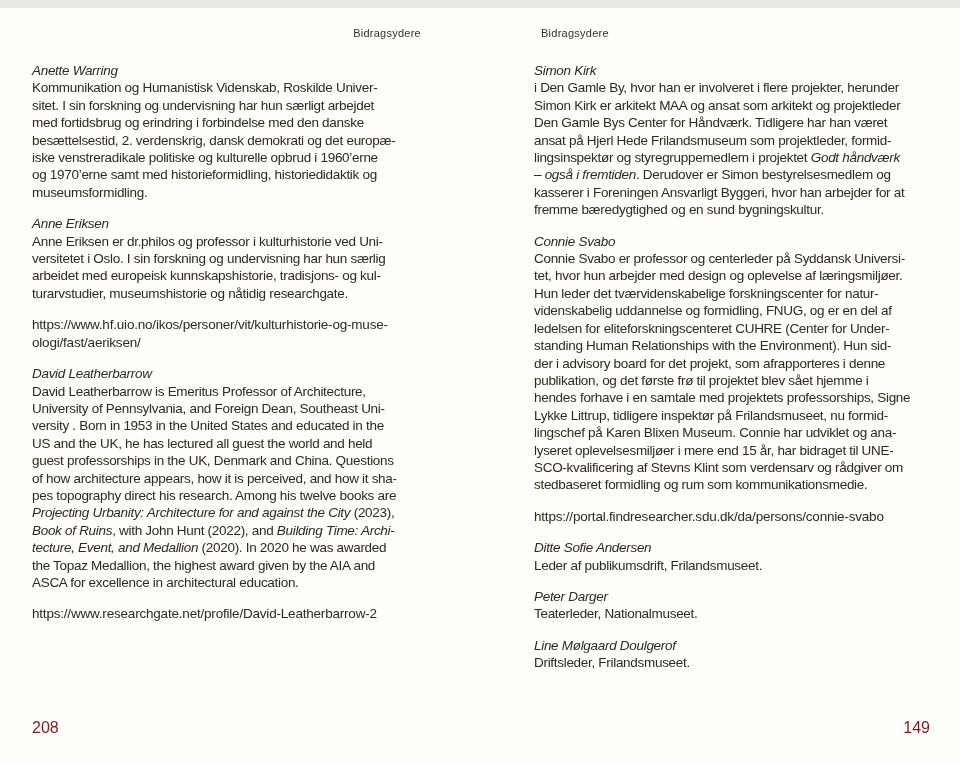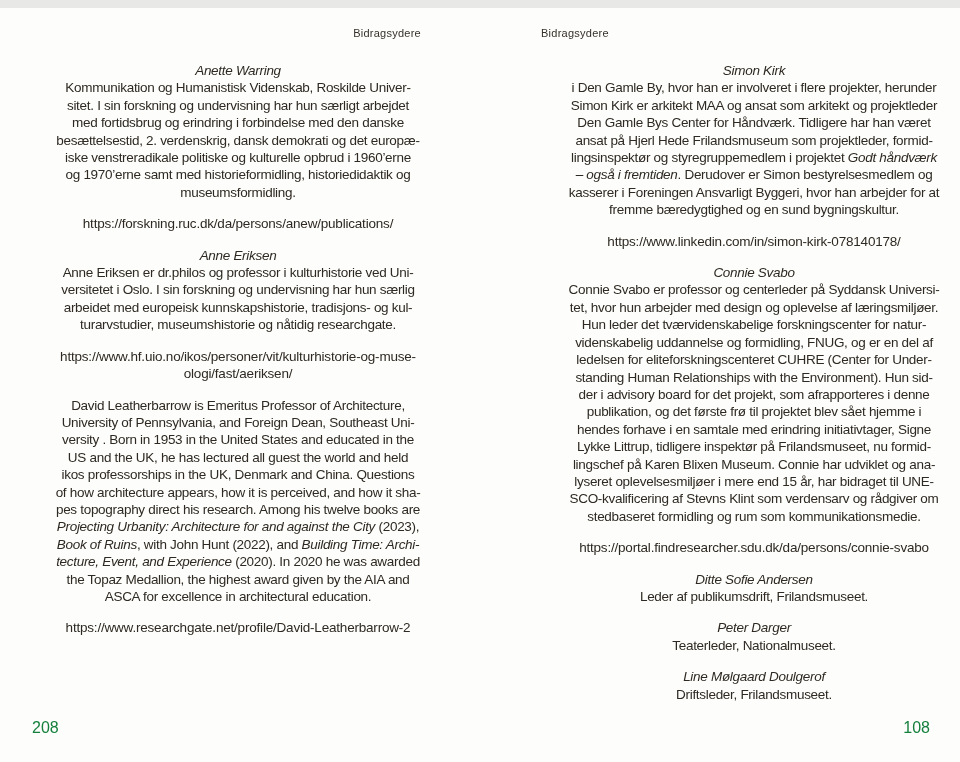--- a/index.html
+++ b/index.html
@@ -13,76 +13,73 @@
   .page.left{left:0;}
   .page.right{left:480px;}
   .running-header{
     position:absolute;top:19px;font-size:11px;letter-spacing:.25px;color:#36302a;
   }
   .page.left .running-header{right:59px;}
   .page.right .running-header{left:61px;}
   .column{
     position:absolute;top:54px;font-size:13.5px;line-height:17.4px;
     letter-spacing:-.3px;
-    text-align:center;
   }
   .page.left .column{left:32px;width:412px;}
-  .page.right .column{left:73px;width:402px;}
+  .page.right .column{left:54px;width:402px;}
   .section{margin-bottom:14px;}
   .line{white-space:nowrap;}
   .name{font-style:italic;}
   .url-block{margin-top:14px;}
   .line.url{letter-spacing:-.2px;}
-  .page-number{position:absolute;top:711px;font-size:16px;color:#15803d;}
+  .page-number{position:absolute;top:711px;font-size:16px;color:#7f1d1d;}
   .page.left .page-number{left:32px;}
   .page.right .page-number{right:30px;}
 </style>
 </head>
 <body>
 
 <div class="spread">
 
   <section class="page left">
     <div class="running-header">Bidragsydere</div>
     <div class="column">
         <div class="section">
           <div class="line name">Anette Warring</div>
           <div class="line">Kommunikation og Humanistisk Videnskab, Roskilde Univer-</div>
           <div class="line">sitet. I sin forskning og undervisning har hun særligt arbejdet</div>
           <div class="line">med fortidsbrug og erindring i forbindelse med den danske</div>
           <div class="line">besættelsestid, 2. verdenskrig, dansk demokrati og det europæ-</div>
           <div class="line">iske venstreradikale politiske og kulturelle opbrud i 1960’erne</div>
           <div class="line">og 1970’erne samt med historieformidling, historiedidaktik og</div>
           <div class="line">museumsformidling.</div>
-          <div class="url-block">
-            <div class="line url">https://forskning.ruc.dk/da/persons/anew/publications/</div>
-          </div>
         </div>
         <div class="section">
           <div class="line name">Anne Eriksen</div>
           <div class="line">Anne Eriksen er dr.philos og professor i kulturhistorie ved Uni-</div>
           <div class="line">versitetet i Oslo. I sin forskning og undervisning har hun særlig</div>
           <div class="line">arbeidet med europeisk kunnskapshistorie, tradisjons- og kul-</div>
           <div class="line">turarvstudier, museumshistorie og nåtidig researchgate.</div>
           <div class="url-block">
             <div class="line url">https://www.hf.uio.no/ikos/personer/vit/kulturhistorie-og-muse-</div>
             <div class="line url">ologi/fast/aeriksen/</div>
           </div>
         </div>
         <div class="section">
+          <div class="line name">David Leatherbarrow</div>
           <div class="line">David Leatherbarrow is Emeritus Professor of Architecture,</div>
           <div class="line">University of Pennsylvania, and Foreign Dean, Southeast Uni-</div>
           <div class="line">versity . Born in 1953 in the United States and educated in the</div>
           <div class="line">US and the UK, he has lectured all guest the world and held</div>
-          <div class="line">ikos professorships in the UK, Denmark and China. Questions</div>
+          <div class="line">guest professorships in the UK, Denmark and China. Questions</div>
           <div class="line">of how architecture appears, how it is perceived, and how it sha-</div>
           <div class="line">pes topography direct his research. Among his twelve books are</div>
           <div class="line"><i>Projecting Urbanity: Architecture for and against the City</i> (2023),</div>
           <div class="line"><i>Book of Ruins</i>, with John Hunt (2022), and <i>Building Time: Archi-</i></div>
-          <div class="line"><i>tecture, Event, and Experience</i> (2020). In 2020 he was awarded</div>
+          <div class="line"><i>tecture, Event, and Medallion</i> (2020). In 2020 he was awarded</div>
           <div class="line">the Topaz Medallion, the highest award given by the AIA and</div>
           <div class="line">ASCA for excellence in architectural education.</div>
           <div class="url-block">
             <div class="line url">https://www.researchgate.net/profile/David-Leatherbarrow-2</div>
           </div>
         </div>
       </div>
     <div class="page-number">208</div>
   </section>
 
@@ -92,35 +89,32 @@
         <div class="section">
           <div class="line name">Simon Kirk</div>
           <div class="line">i Den Gamle By, hvor han er involveret i flere projekter, herunder</div>
           <div class="line">Simon Kirk er arkitekt MAA og ansat som arkitekt og projektleder</div>
           <div class="line">Den Gamle Bys Center for Håndværk. Tidligere har han været</div>
           <div class="line">ansat på Hjerl Hede Frilandsmuseum som projektleder, formid-</div>
           <div class="line">lingsinspektør og styregruppemedlem i projektet <i>Godt håndværk</i></div>
           <div class="line"><i>– også i fremtiden</i>. Derudover er Simon bestyrelsesmedlem og</div>
           <div class="line">kasserer i Foreningen Ansvarligt Byggeri, hvor han arbejder for at</div>
           <div class="line">fremme bæredygtighed og en sund bygningskultur.</div>
-          <div class="url-block">
-            <div class="line url">https://www.linkedin.com/in/simon-kirk-078140178/</div>
-          </div>
         </div>
         <div class="section">
           <div class="line name">Connie Svabo</div>
           <div class="line">Connie Svabo er professor og centerleder på Syddansk Universi-</div>
           <div class="line">tet, hvor hun arbejder med design og oplevelse af læringsmiljøer.</div>
           <div class="line">Hun leder det tværvidenskabelige forskningscenter for natur-</div>
           <div class="line">videnskabelig uddannelse og formidling, FNUG, og er en del af</div>
           <div class="line">ledelsen for eliteforskningscenteret CUHRE (Center for Under-</div>
           <div class="line">standing Human Relationships with the Environment). Hun sid-</div>
           <div class="line">der i advisory board for det projekt, som afrapporteres i denne</div>
           <div class="line">publikation, og det første frø til projektet blev sået hjemme i</div>
-          <div class="line">hendes forhave i en samtale med erindring initiativtager, Signe</div>
+          <div class="line">hendes forhave i en samtale med projektets professorships, Signe</div>
           <div class="line">Lykke Littrup, tidligere inspektør på Frilandsmuseet, nu formid-</div>
           <div class="line">lingschef på Karen Blixen Museum. Connie har udviklet og ana-</div>
           <div class="line">lyseret oplevelsesmiljøer i mere end 15 år, har bidraget til UNE-</div>
           <div class="line">SCO-kvalificering af Stevns Klint som verdensarv og rådgiver om</div>
           <div class="line">stedbaseret formidling og rum som kommunikationsmedie.</div>
           <div class="url-block">
             <div class="line url">https://portal.findresearcher.sdu.dk/da/persons/connie-svabo</div>
           </div>
         </div>
         <div class="section">
@@ -129,16 +123,16 @@
         </div>
         <div class="section">
           <div class="line name">Peter Darger</div>
           <div class="line">Teaterleder, Nationalmuseet.</div>
         </div>
         <div class="section">
           <div class="line name">Line Mølgaard Doulgerof</div>
           <div class="line">Driftsleder, Frilandsmuseet.</div>
         </div>
       </div>
-    <div class="page-number">108</div>
+    <div class="page-number">149</div>
   </section>
 
 </div>
 
 </body></html>

